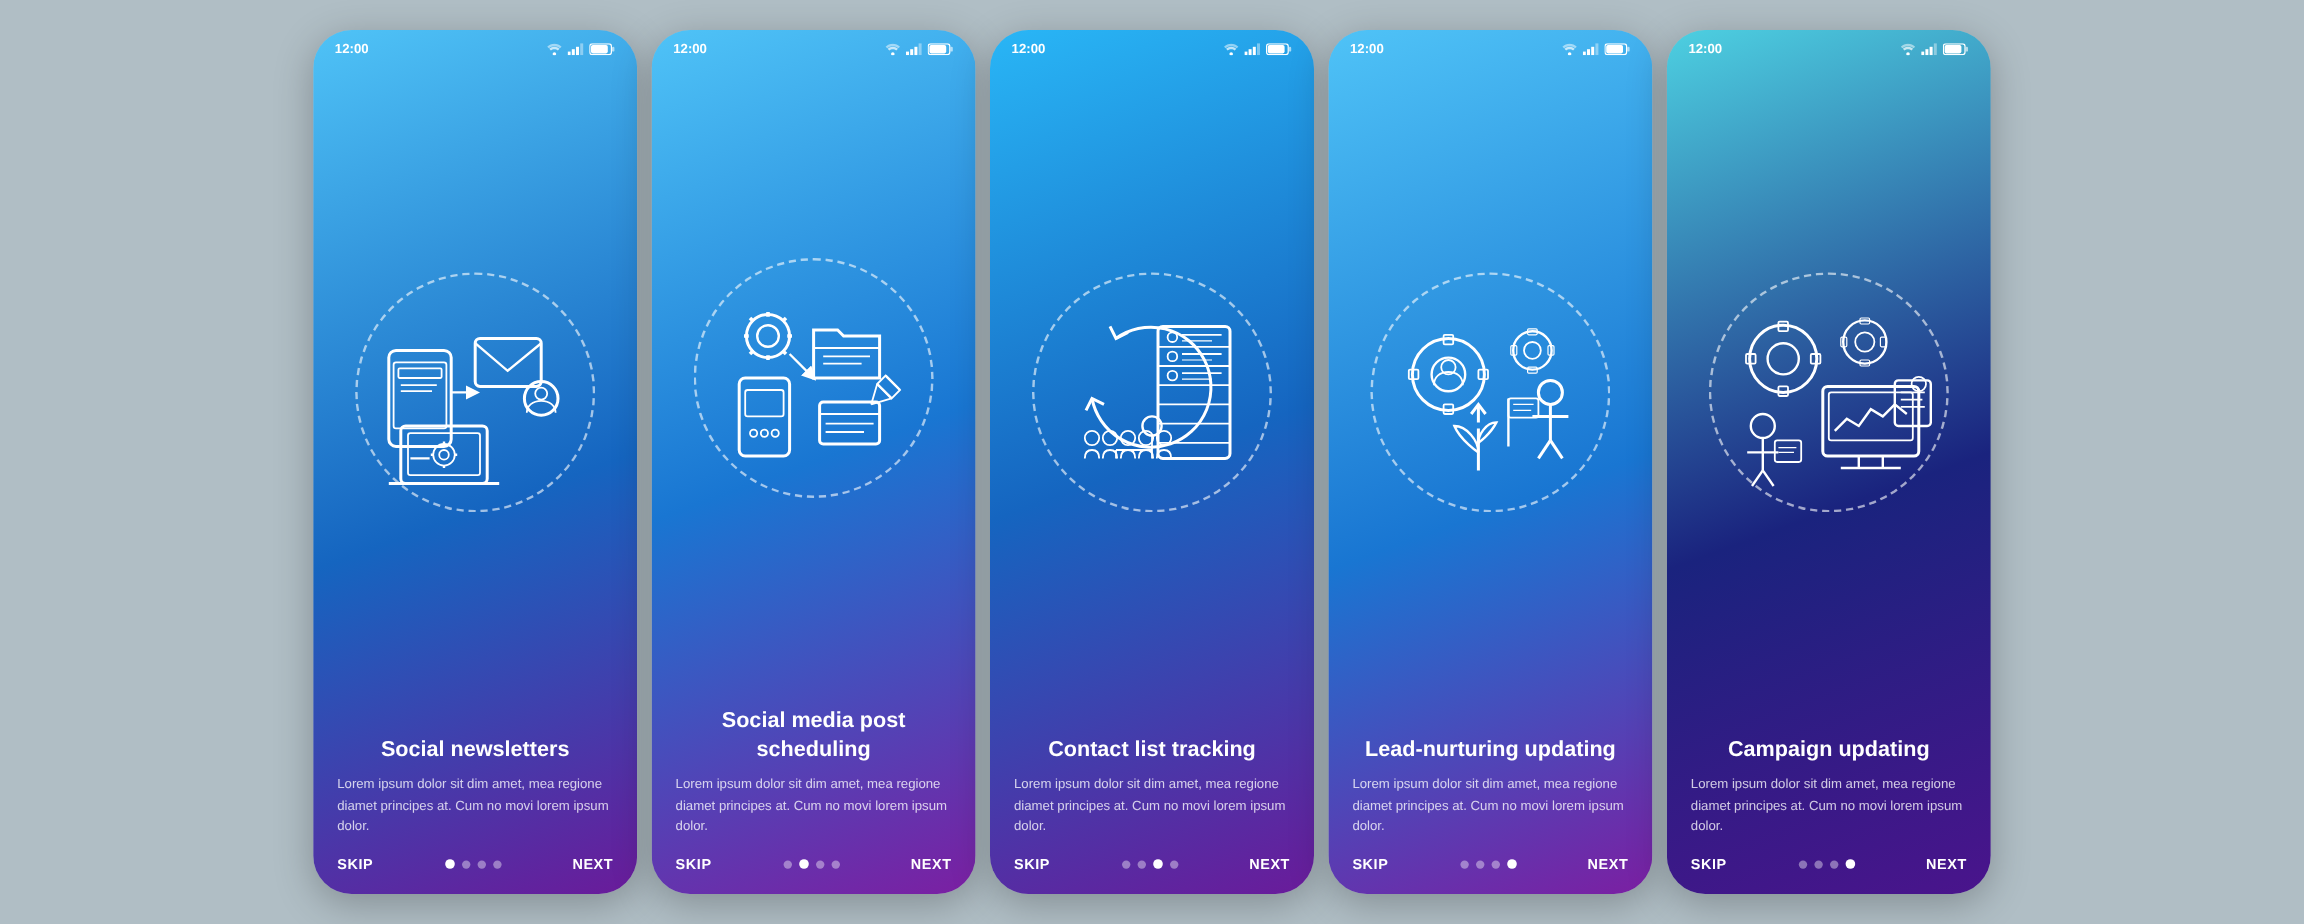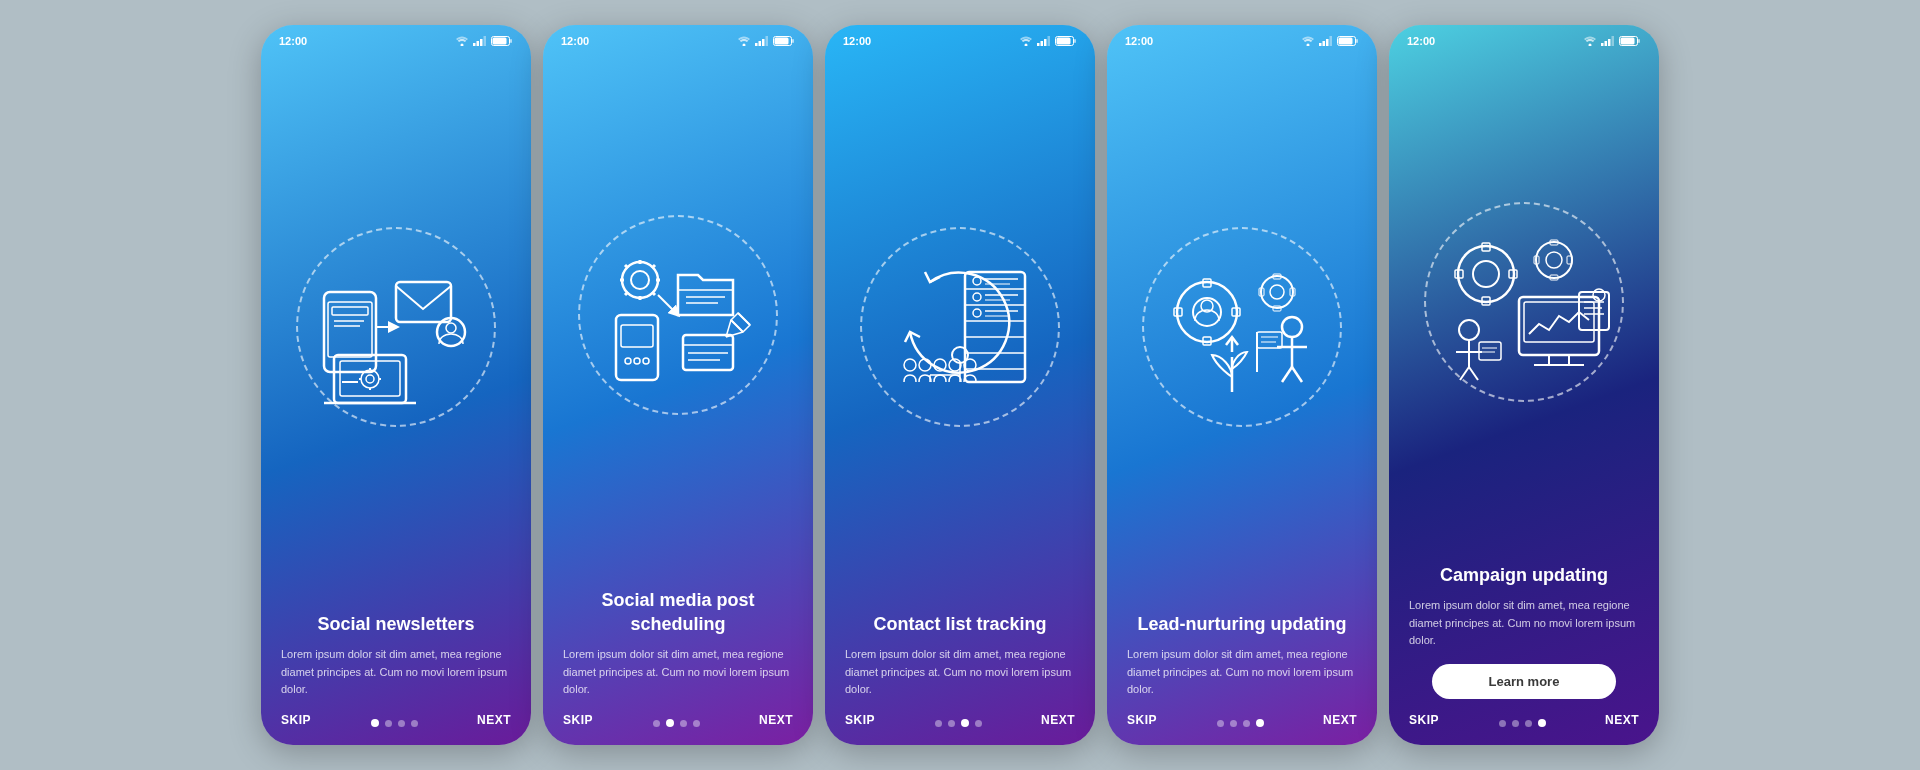--- a/index.html
+++ b/index.html
@@ -109,21 +109,21 @@
       padding: 10px 36px;
       font-size: 13px;
       font-weight: 600;
       cursor: pointer;
       width: 80%;
       text-align: center;
     }
     
     .nav-area {
       display: flex;
-      align-items: flex-end;
+      align-items: center;
       justify-content: space-between;
       padding: 14px 20px 18px;
       color: white;
     }
     .nav-skip, .nav-next {
       font-size: 12px;
       font-weight: 600;
       letter-spacing: 0.5px;
       color: white;
       cursor: pointer;
@@ -559,21 +559,20 @@
             <line x1="35" y1="155" x2="44" y2="168" stroke="white" stroke-width="2"></line>
             <rect x="45" y="130" width="22" height="18" rx="2" stroke="white" stroke-width="1.5" fill="none"></rect>
             <line x1="48" y1="136" x2="63" y2="136" stroke="white" stroke-width="1"></line>
             <line x1="48" y1="140" x2="61" y2="140" stroke="white" stroke-width="1"></line>
           </svg>
         </div>
       </div>
       <div class="text-area">
         <div class="screen-title">Campaign updating</div>
         <div class="screen-desc">Lorem ipsum dolor sit dim amet, mea regione diamet principes at. Cum no movi lorem ipsum dolor.</div>
-        <button class="learn-more-btn">Learn more</button>
       </div>
       <div class="nav-area">
         <span class="nav-skip">SKIP</span>
         <div class="dots">
           <div class="dot"></div>
           <div class="dot"></div>
           <div class="dot"></div>
           <div class="dot active"></div>
         </div>
         <span class="nav-next">NEXT</span>

